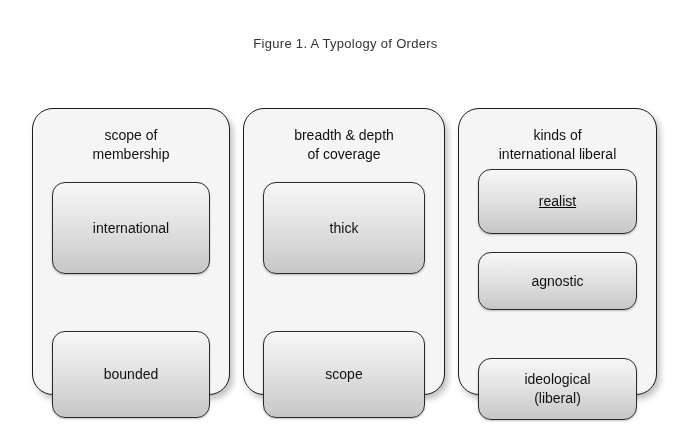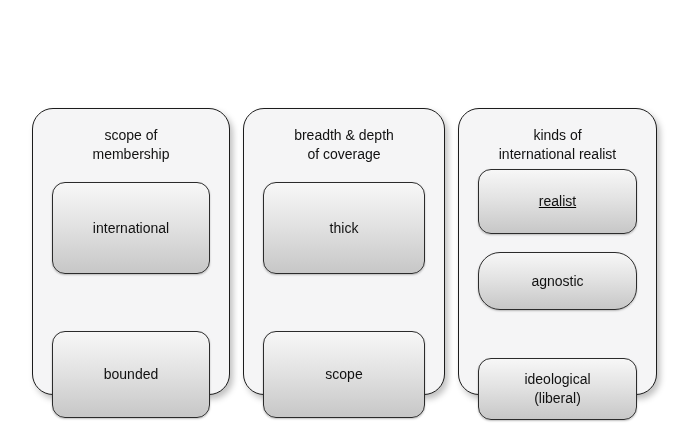--- a/index.html
+++ b/index.html
@@ -65,28 +65,29 @@
   .box-label {
     font-size: 14px;
     line-height: 19px;
     color: #111111;
     text-align: center;
     white-space: pre-line;
   }
   .p1 .b1, .p2 .b1 { top: 73px;  height: 92px; }
   .p1 .b2, .p2 .b2 { top: 182px; height: 87px; margin-top: 40px; }
   .p3 .b1 { top: 60px;  height: 65px; text-decoration: underline; }
-  .p3 .b2 { top: 143px; height: 58px; border-radius: 22px; }
+  .p3 .b2 { top: 143px; height: 58px; }
   .p3 .b3 { top: 207px; height: 62px; margin-top: 42px; }
 </style>
 </head>
 <body>
 
 <div class="stage">
 
+  <div class="caption">Figure 1. A Typology of Orders</div>
 
   <div class="panel p1">
     <div class="panel-title">scope of
 membership</div>
     <div class="box b1">
       <span class="box-label">international</span>
     </div>
     <div class="box b2">
       <span class="box-label">bounded</span>
     </div>
@@ -98,21 +99,21 @@
     <div class="box b1">
       <span class="box-label">thick</span>
     </div>
     <div class="box b2">
       <span class="box-label">scope</span>
     </div>
   </div>
 
   <div class="panel p3">
     <div class="panel-title">kinds of
-international realist</div>
+international liberal</div>
     <div class="box b1">
       <span class="box-label">realist</span>
     </div>
     <div class="box b2">
       <span class="box-label">agnostic</span>
     </div>
     <div class="box b3">
       <span class="box-label">ideological
 (liberal)</span>
     </div>

